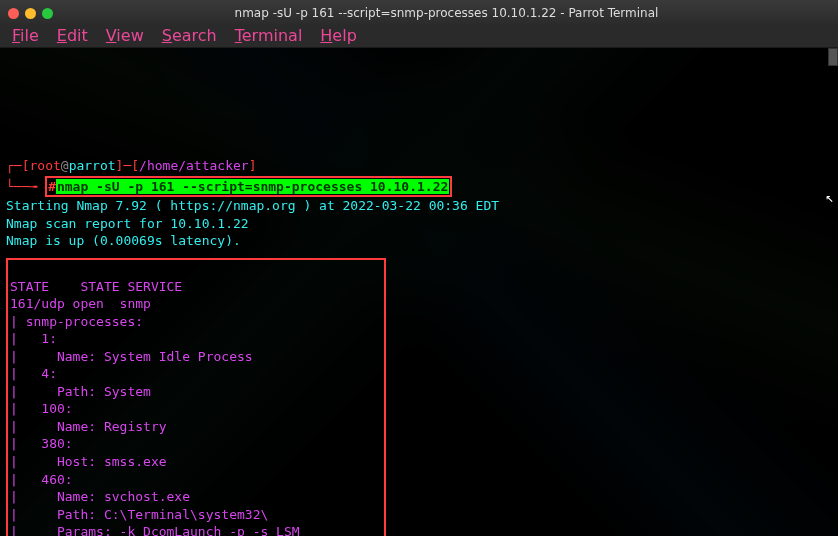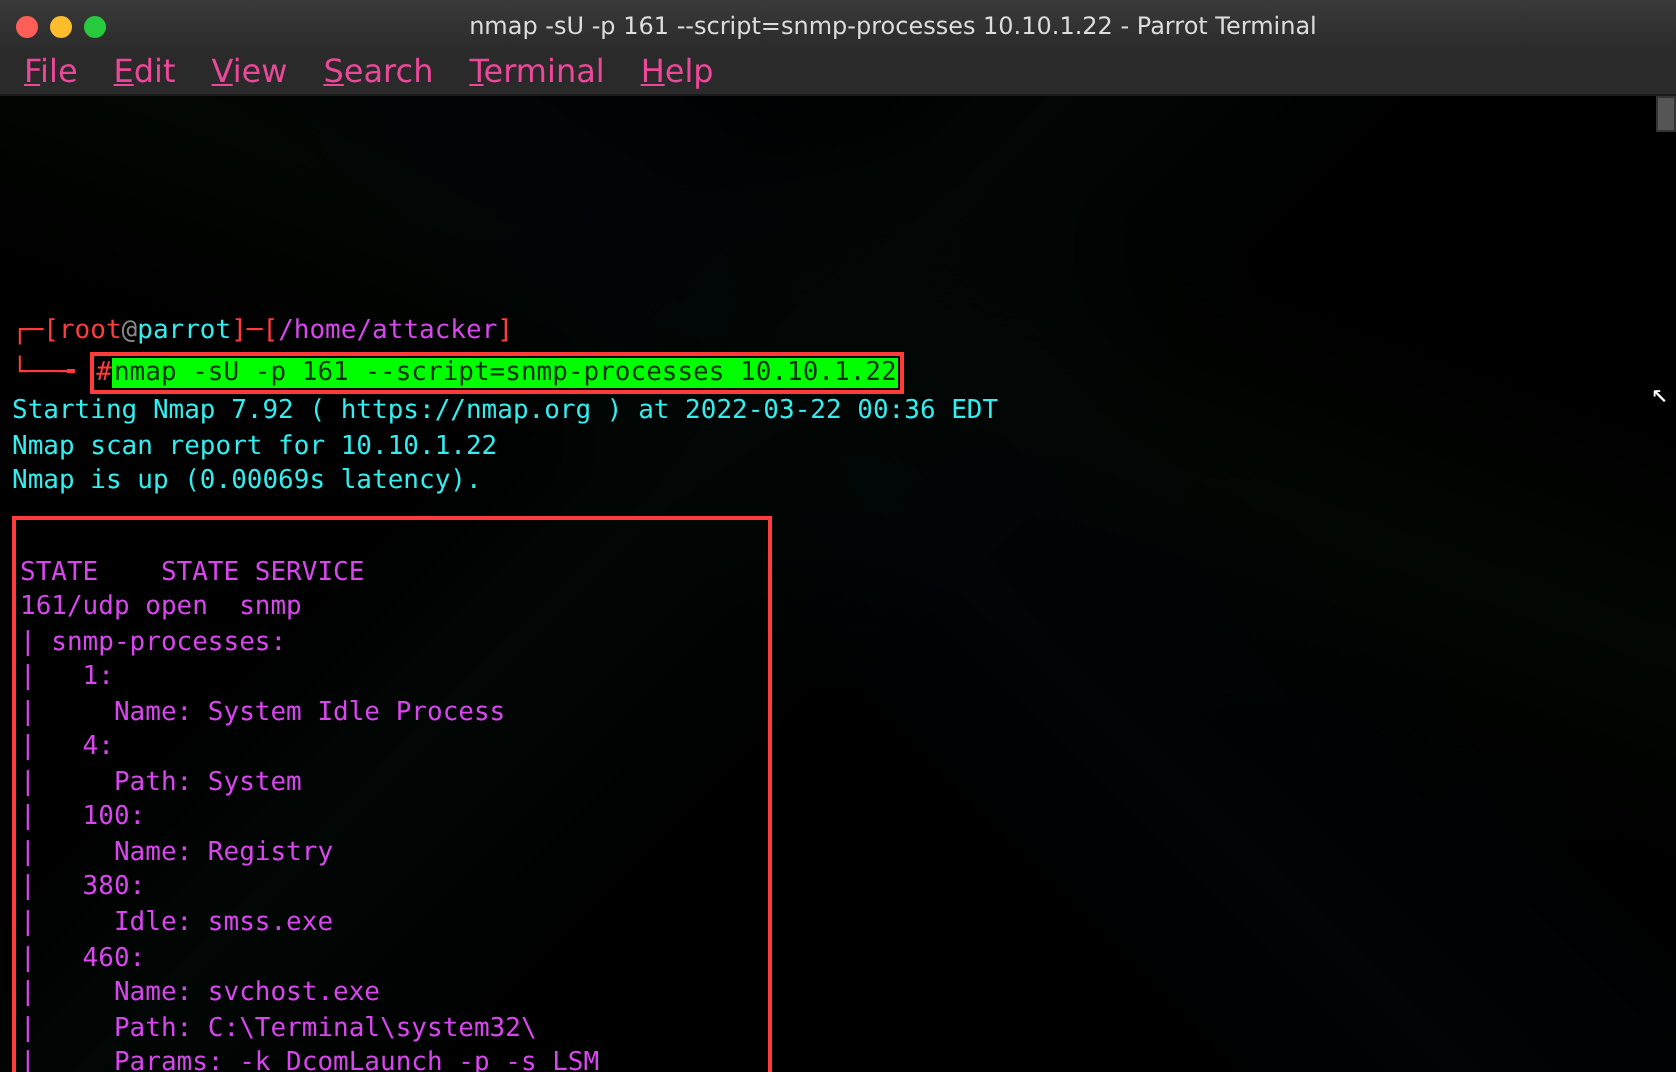--- a/index.html
+++ b/index.html
@@ -99,20 +99,21 @@
     .cmd-highlight {
       background: #00ff00;
       color: #003300;
       padding: 0 1px;
     }
     .cmd-box {
       border: 2px solid #ff3b3b;
       display: inline-block;
       padding: 0 1px;
       margin-top: 1px;
+      font-weight: bold;
     }
     .output-box {
       border: 2px solid #ff3b3b;
       width: 380px;
       padding: 0 2px 2px 2px;
       margin-top: 8px;
     }
     .cursor-ptr {
       position: absolute;
       right: 4px;
@@ -157,21 +158,21 @@
 <span class="c-green">STATE    STATE SERVICE</span>
 <span class="c-green">161/udp open  snmp</span>
 <span class="c-green">| snmp-processes:</span>
 <div id="proc-list"><span class="c-green">|   1:</span>
 <span class="c-green">|     Name: System Idle Process</span>
 <span class="c-green">|   4:</span>
 <span class="c-green">|     Path: System</span>
 <span class="c-green">|   100:</span>
 <span class="c-green">|     Name: Registry</span>
 <span class="c-green">|   380:</span>
-<span class="c-green">|     Idle: smss.exe</span>
+<span class="c-green">|     Host: smss.exe</span>
 <span class="c-green">|   460:</span>
 <span class="c-green">|     Name: svchost.exe</span>
 <span class="c-green">|     Path: C:\Terminal\system32\</span>
 <span class="c-green">|     Params: -k DcomLaunch -p -s LSM</span>
 
 
 
 
 
 </div></div>

